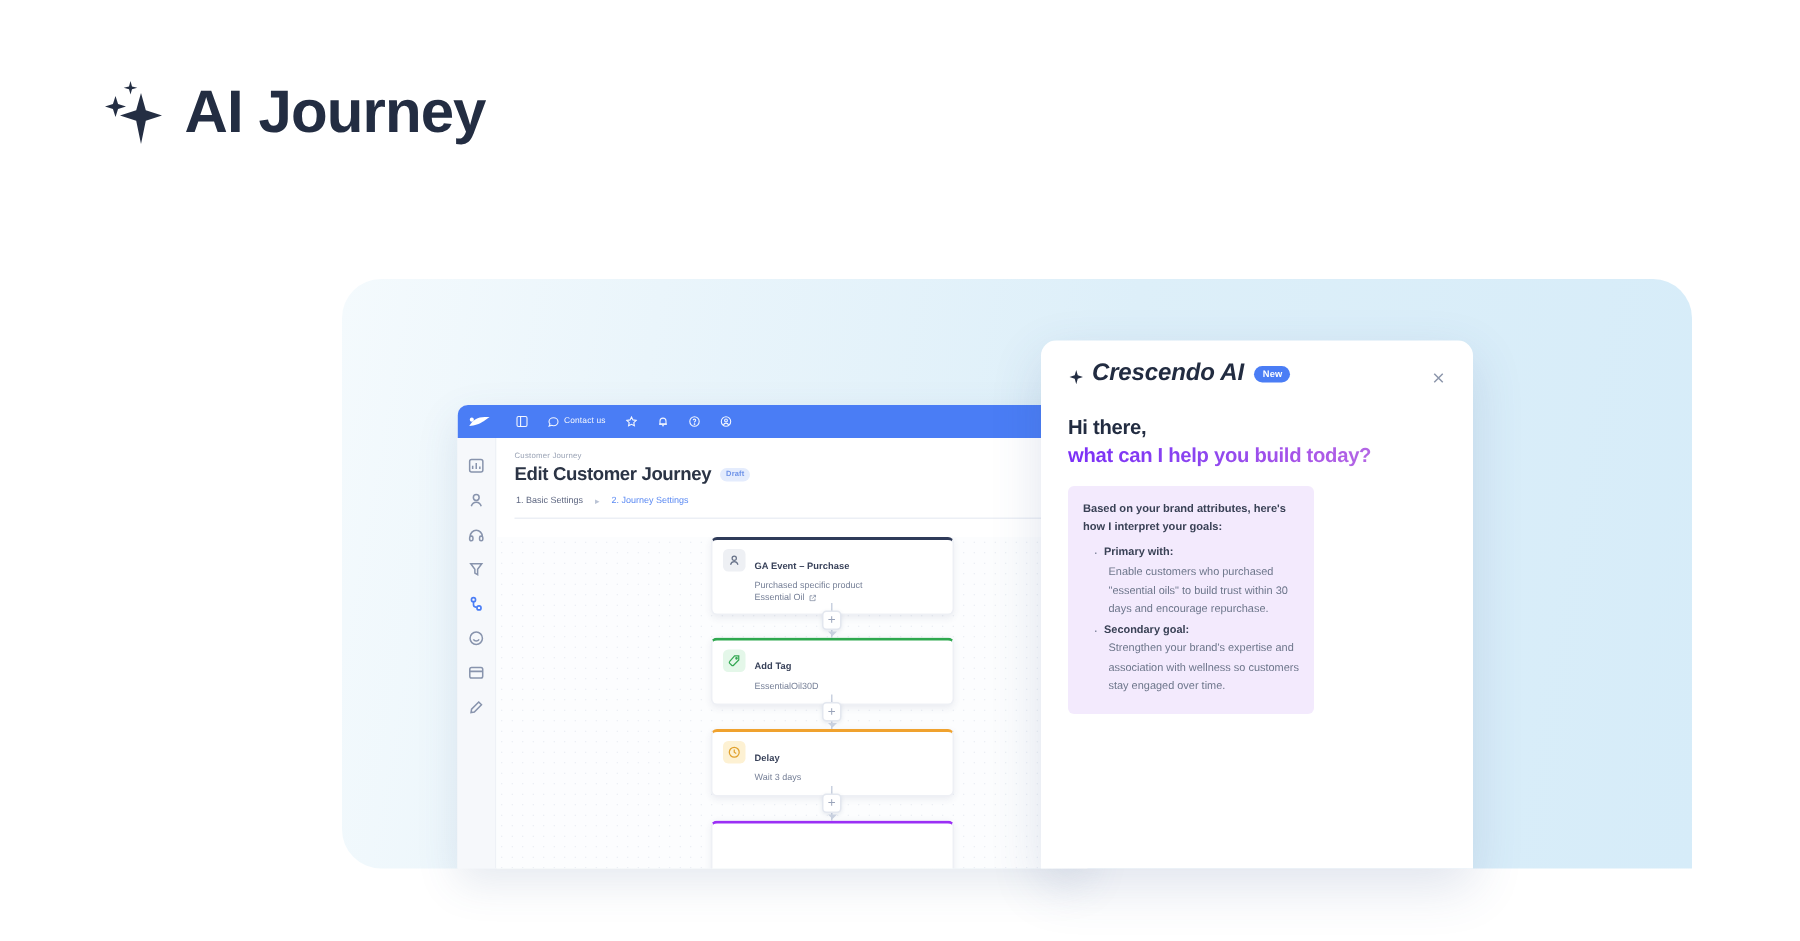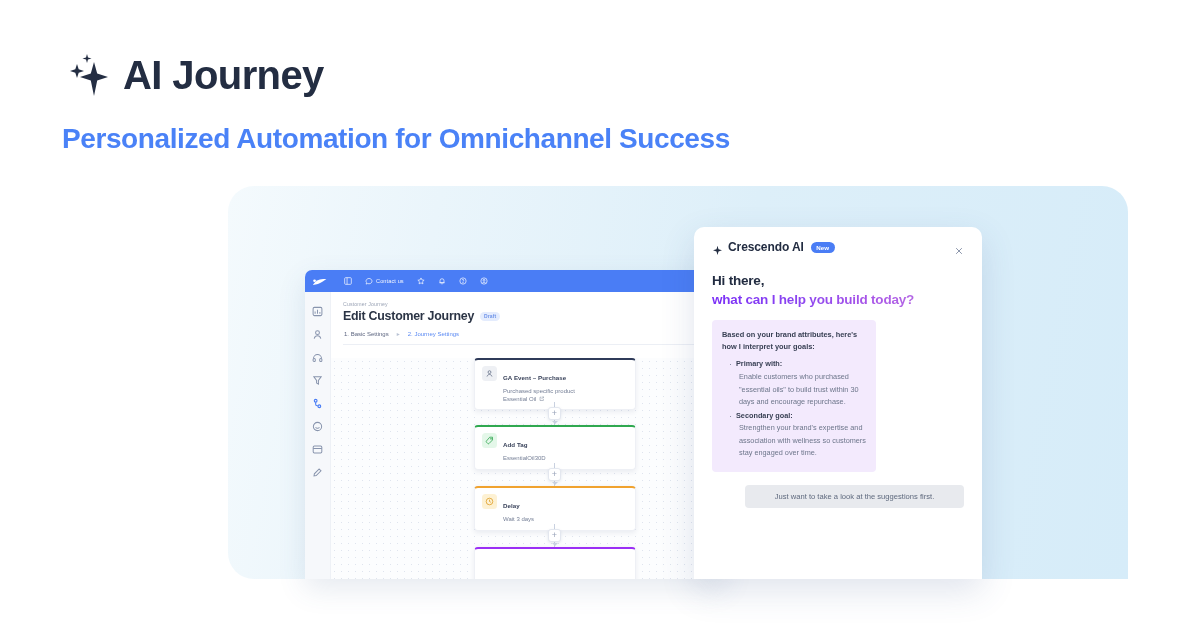--- a/index.html
+++ b/index.html
@@ -127,21 +127,21 @@
   
   .chat {
     position: absolute; left: 694px; top: 227px;
     width: 288px; height: 352px;
     background: #fff; border-radius: 10px 10px 0 0;
     box-shadow: 0 12px 34px rgba(60,90,140,0.16);
     overflow: hidden; padding: 0 18px;
   }
   .chat-head { display: flex; align-items: center; padding-top: 13px; }
   .chat-star { width: 11px; height: 11px; color: #232d42; margin-right: 5px; }
-  .chat-name { font-size: 12px; font-weight: 700; color: #222c41; letter-spacing: -0.1px; }
+  .chat-name { font-size: 16px; font-weight: 700; color: #222c41; letter-spacing: -0.1px; font-style: italic; }
   .new-badge {
     margin-left: 7px; background: #4a7df5; color: #fff; font-size: 6.2px;
     font-weight: 700; padding: 2px 5.5px; border-radius: 7px; letter-spacing:.1px;
   }
   .chat-close { margin-left: auto; color: #8c96ab; width: 10px; height: 10px; }
   .greet { margin-top: 19px; }
   .greet-l1 { font-size: 13.5px; font-weight: 700; color: #222c41; letter-spacing: -0.2px; }
   .greet-l2 {
     font-size: 13.5px; font-weight: 700; letter-spacing: -0.2px; margin-top: 4px;
     background: linear-gradient(90deg, #7b2ff7 0%, #8b45f0 34%, #a855e8 62%, #c07ae0 100%);
@@ -175,21 +175,20 @@
     <div class="hero-title-row">
       <span class="sparkle-logo">
         <svg viewBox="0 0 54 54" width="54" height="54" fill="#242e43">
           <path d="M32 14 L35.2 25.5 L46 29 L35.2 32.5 L32 48 L28.8 32.5 L18 29 L28.8 25.5 Z"></path>
           <path d="M15 16 L16.7 21.3 L22 23 L16.7 24.7 L15 30 L13.3 24.7 L8 23 L13.3 21.3 Z"></path>
           <path d="M25 6 L26 9.6 L29.5 10.5 L26 11.5 L25 15 L24 11.5 L20.5 10.5 L24 9.6 Z"></path>
         </svg>
       </span>
       <div class="hero-title">AI Journey</div>
     </div>
-    <div class="hero-sub">Personalized Automation for Omnichannel Success</div>
   </div>
 
   <div class="stage"></div>
 
   <div class="app">
 
     <div class="app-topbar">
       <span class="brand-mark">
         <svg viewBox="0 0 20 14" width="16" height="12" fill="#ffffff">
           <path d="M1 9.5 C4 4.5 8 2 14 2 L18 2 L13 5.5 C9 8 6 9 1 9.5 Z"></path>
@@ -401,16 +400,15 @@
           <b>Primary with:</b>
         </div>
         <div class="ai-sub">Enable customers who purchased "essential oils" to build trust within 30 days and encourage repurchase.</div>
         <div class="ai-li">
           <b>Secondary goal:</b>
         </div>
         <div class="ai-sub">Strengthen your brand's expertise and association with wellness so customers stay engaged over time.</div>
       </div>
     </div>
 
-    <div class="bubble-user2">Just want to take a look at the suggestions first.</div>
   </div>
 
 </div>
 
 </body></html>

